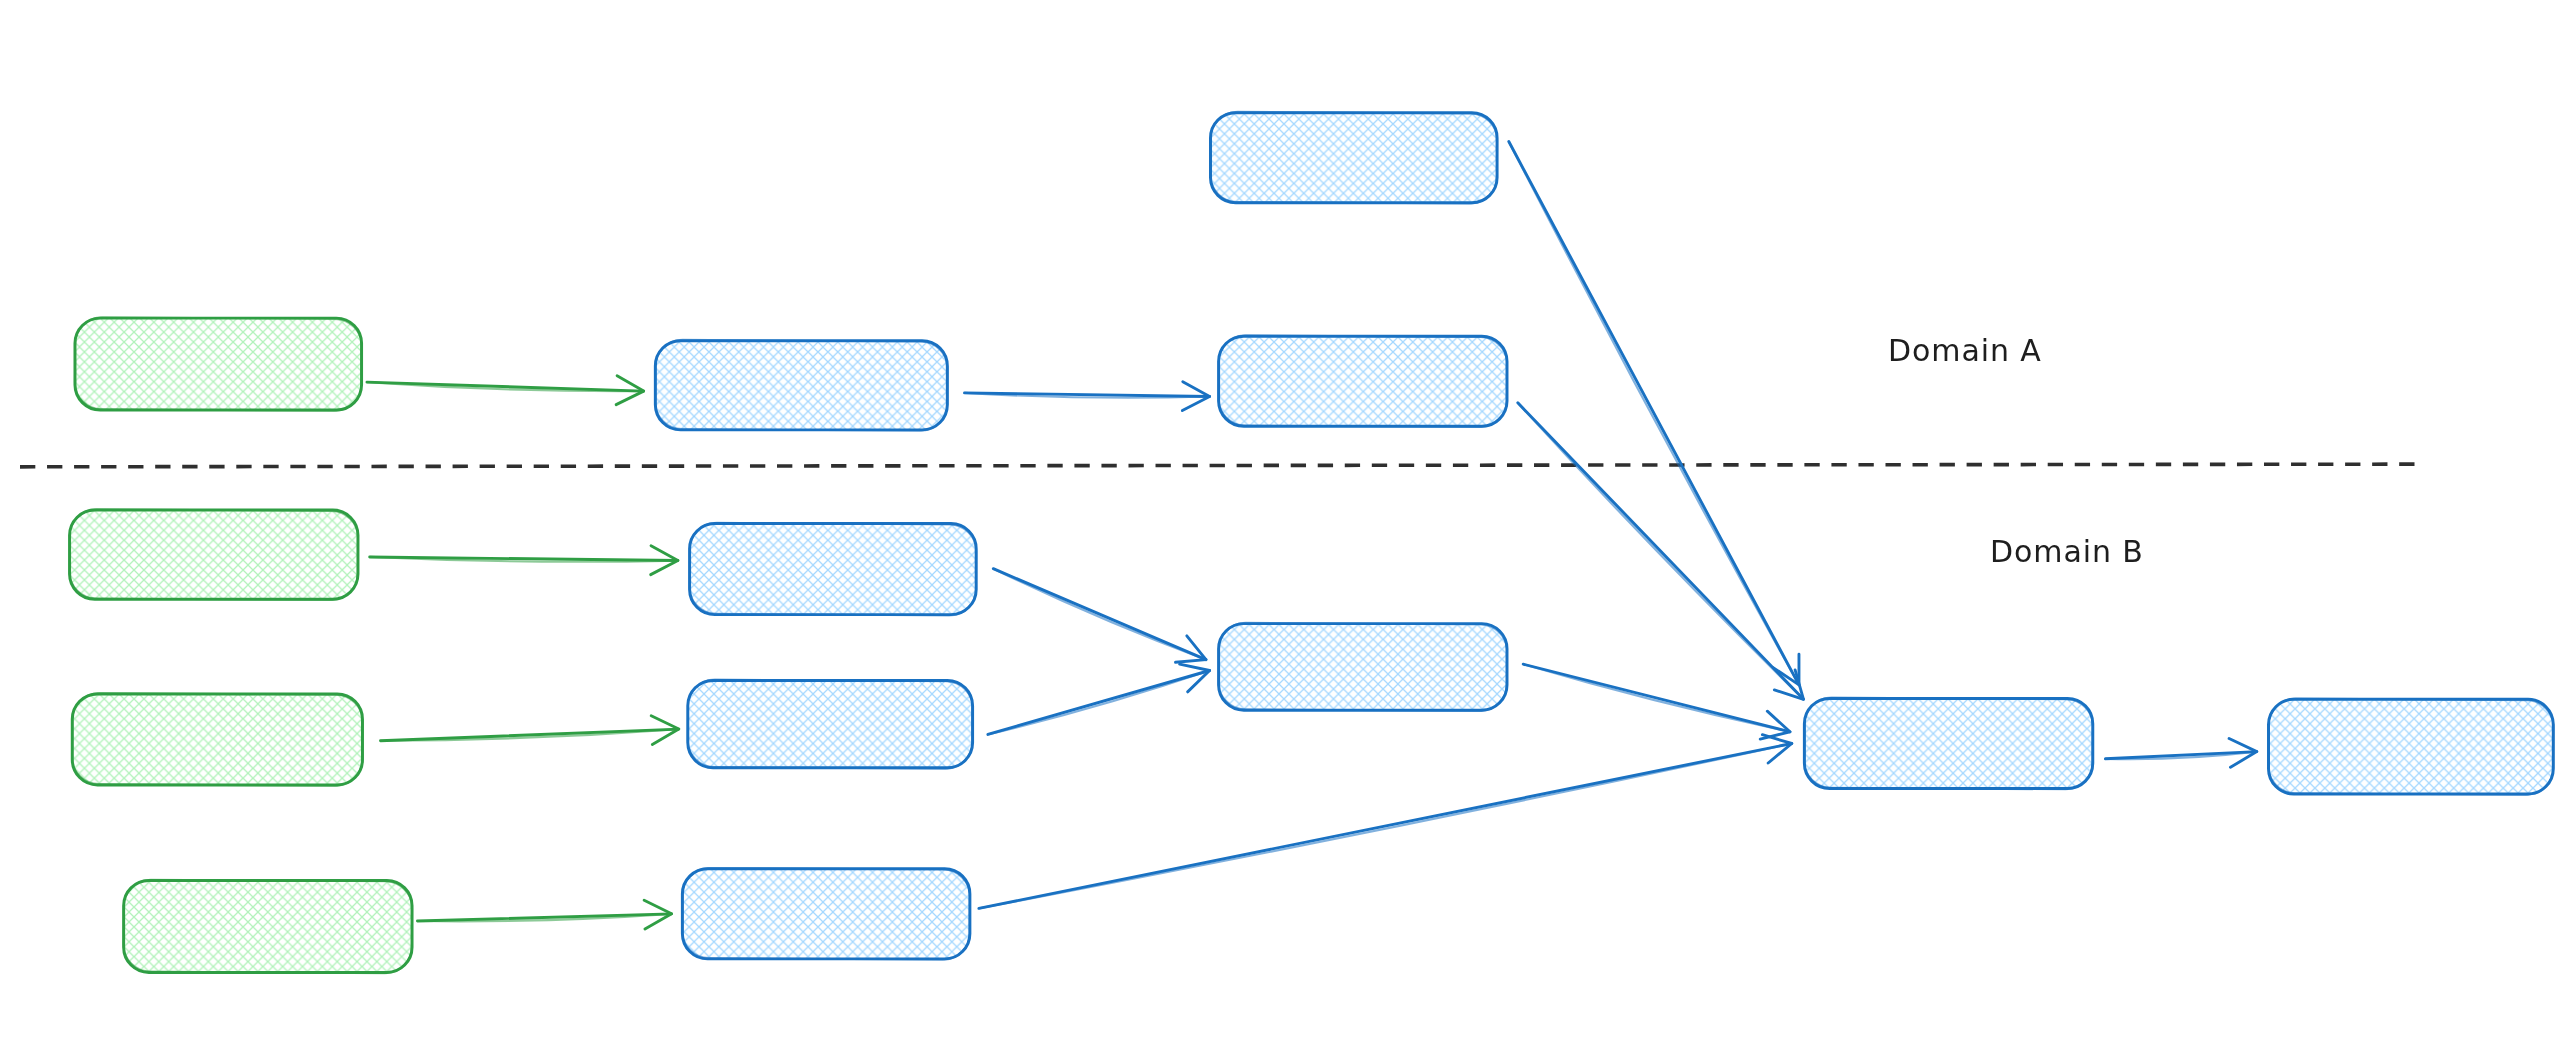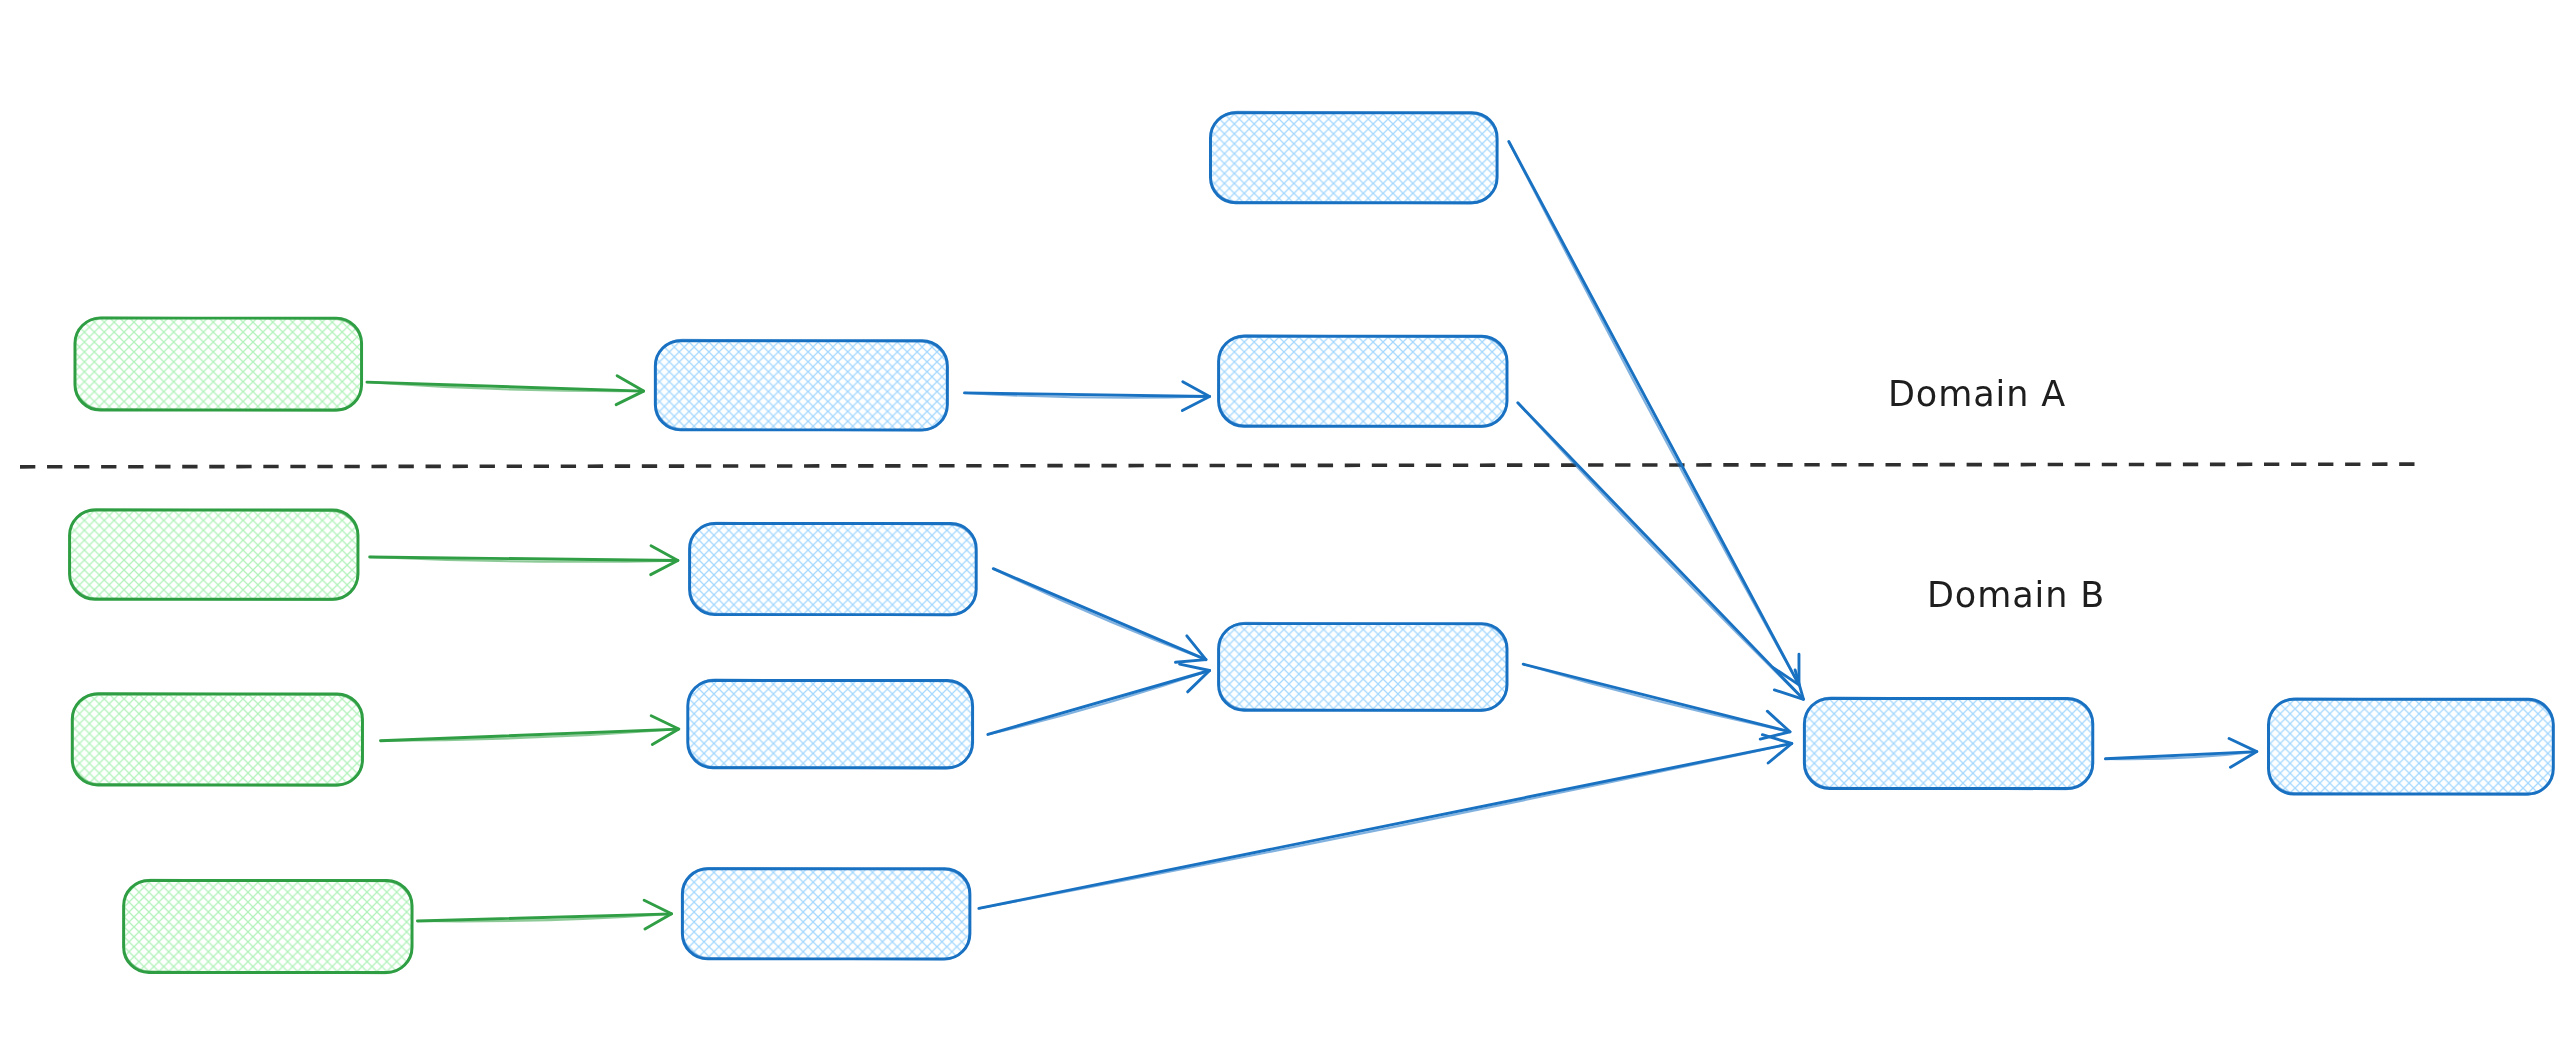--- a/index.html
+++ b/index.html
@@ -17,28 +17,27 @@
   .stroke-blue  { stroke: var(--blue-stroke,  #1971c2); }
   .stroke-green { stroke: var(--green-stroke, #2f9e44); }
   .hatch-blue-line  { stroke: var(--blue-hatch,  #a5d8ff); }
   .hatch-green-line { stroke: var(--green-hatch, #b2f2bb); }
   .divider-line { stroke: var(--divider-color, #2f2f2f); }
   .echo { opacity: 0.55; }
 
   .domain-label {
     position: absolute;
     color: var(--text-color, #1e1e1e);
-    font-size: 35px;
+    font-size: 30px;
     letter-spacing: 0.9px;
     white-space: nowrap;
     user-select: none;
-    margin-top: 41px;
   }
   #label-domain-a { left: 1888px; top: 333px; }
-  #label-domain-b { left: 1927px; top: 534px; }
+  #label-domain-b { left: 1990px; top: 534px; }
 </style>
 </head>
 <body>
 
 <div class="stage">
   <svg id="diagram" width="2576" height="1049" viewBox="0 0 2858 1164">
     <defs>
       <pattern id="hatch-blue" patternUnits="userSpaceOnUse" width="11" height="11">
         <path d="M0 0 L11 11 M11 0 L0 11" class="hatch-blue-line" fill="none" stroke-width="1.4"></path>
       </pattern>

